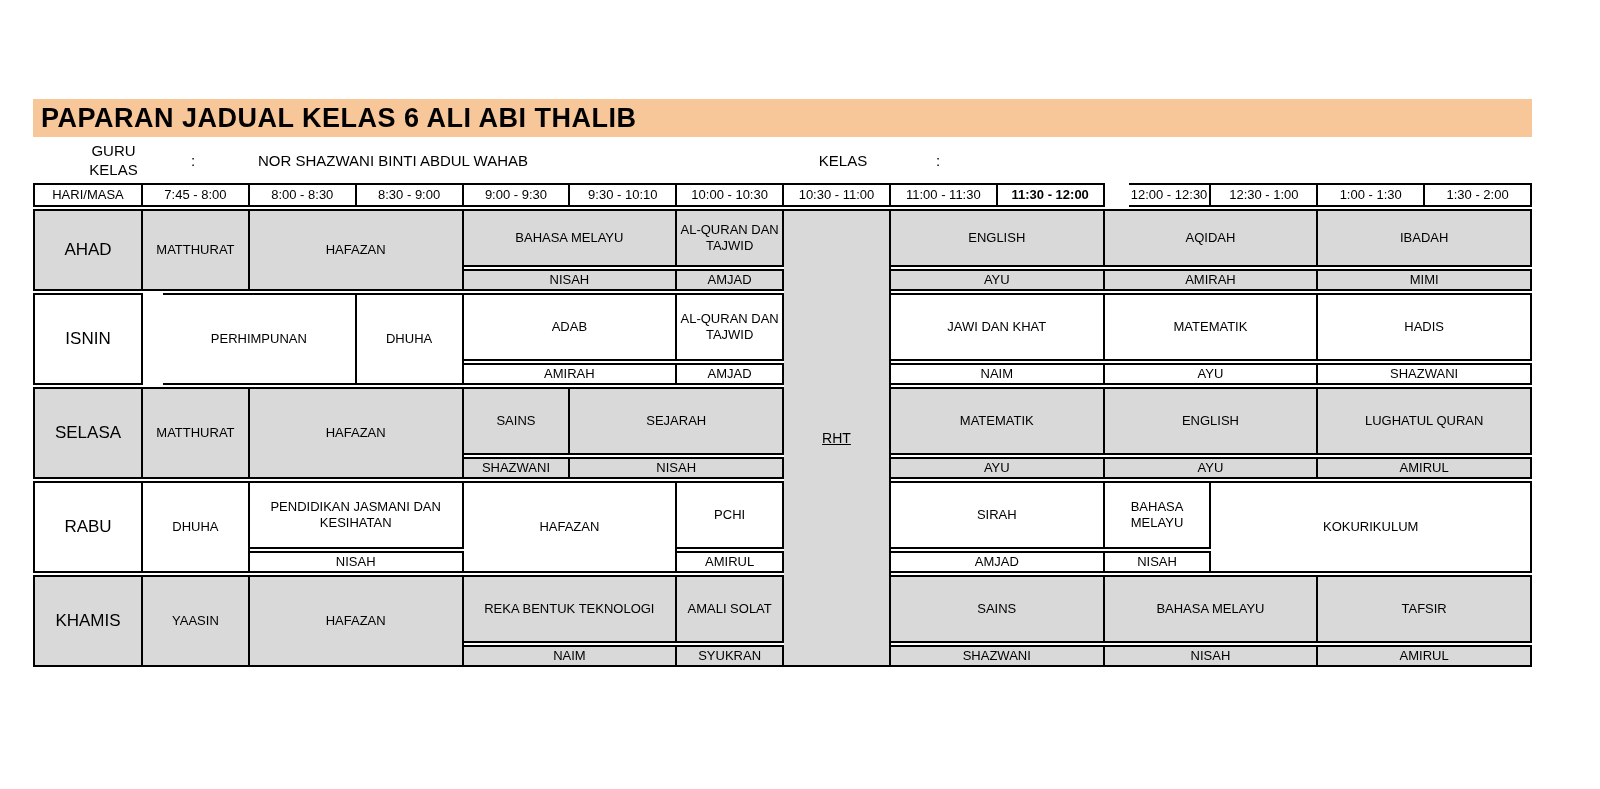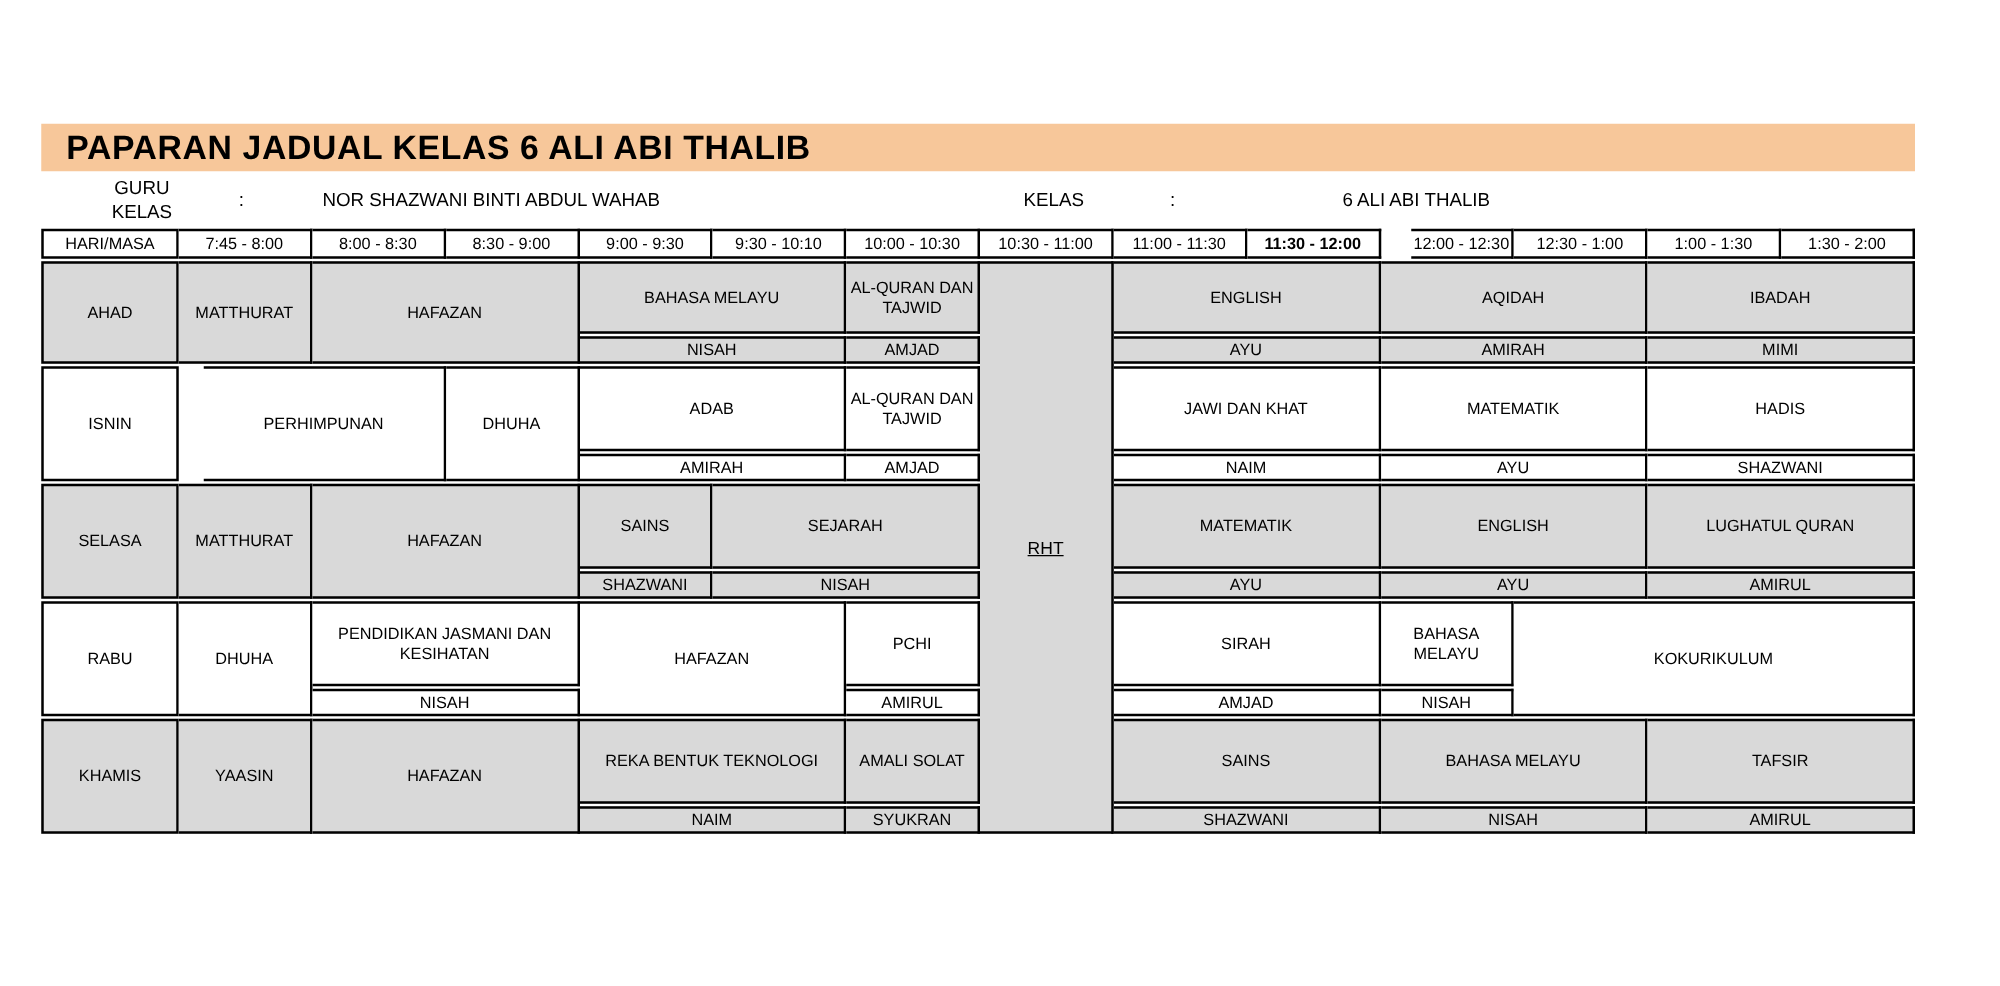--- a/index.html
+++ b/index.html
@@ -6,21 +6,21 @@
   body{font-family:"Liberation Sans", sans-serif; color:#000;}
   #sheet{position:relative;width:1600px;height:789px;background:#fff;overflow:hidden;}
 
   
   #title-bar{
     position:absolute;left:33px;top:99px;width:1499px;height:38px;
     background:var(--accent,#F7C79A);
     display:flex;align-items:center;
   }
   #title-bar .title-text{
-    font-size:27px;font-weight:bold;letter-spacing:0.5px;padding-left:20px;
+    font-size:27px;font-weight:bold;letter-spacing:0.5px;padding-left:8px;
     white-space:nowrap;
   }
 
   
   #info-row{position:absolute;left:33px;top:137px;width:1499px;height:46px;font-size:15px;}
   .info-item{position:absolute;top:0;height:46px;display:flex;align-items:center;justify-content:center;text-align:center;}
   #guru-label{left:18px;width:125px;white-space:pre-line;line-height:19px;}
   #guru-colon{left:150px;width:20px;}
   #guru-value{left:180px;width:360px;}
   #kelas-label{left:765px;width:90px;}
@@ -39,41 +39,40 @@
   .cell{
     border:2px solid #000;border-left:none;
     display:flex;align-items:center;justify-content:center;
     text-align:center;font-size:13px;line-height:16px;
     padding:1px 3px;box-sizing:border-box;overflow:hidden;
   }
   .cell.cfirst{border-left:2px solid #000;}
   .gray{background:var(--cellgray,#D9D9D9);}
   .white{background:#ffffff;}
   .header{background:#ffffff;font-size:13px;white-space:nowrap;}
-  .day{font-size:13px;}
+  .day{font-size:17px;}
   .teacher{font-size:13px;}
   .break{font-size:14px;}
 </style>
 </head>
 <body>
 
 <div id="sheet">
 
   <div id="title-bar">
     <span class="title-text">PAPARAN JADUAL KELAS 6 ALI ABI THALIB</span>
   </div>
 
   <div id="info-row">
     <div id="guru-label" class="info-item">GURU
 KELAS</div>
     <div id="guru-colon" class="info-item">:</div>
     <div id="guru-value" class="info-item">NOR SHAZWANI BINTI ABDUL WAHAB</div>
     <div id="kelas-label" class="info-item">KELAS</div>
     <div id="kelas-colon" class="info-item">:</div>
-    <div id="kelas-value" class="info-item">6 ALI ABI THALIB</div>
   </div>
 
   <div id="grid">
       <div class="cell header cfirst" style="grid-area: 1 / 1 / span 1 / span 1;">HARI/MASA</div>
       <div class="cell header" style="grid-area: 1 / 2 / span 1 / span 1;">7:45 - 8:00</div>
       <div class="cell header" style="grid-area: 1 / 3 / span 1 / span 1;">8:00 - 8:30</div>
       <div class="cell header" style="grid-area: 1 / 4 / span 1 / span 1;">8:30 - 9:00</div>
       <div class="cell header" style="grid-area: 1 / 5 / span 1 / span 1;">9:00 - 9:30</div>
       <div class="cell header" style="grid-area: 1 / 6 / span 1 / span 1;">9:30 - 10:10</div>
       <div class="cell header" style="grid-area: 1 / 7 / span 1 / span 1;">10:00 - 10:30</div>

